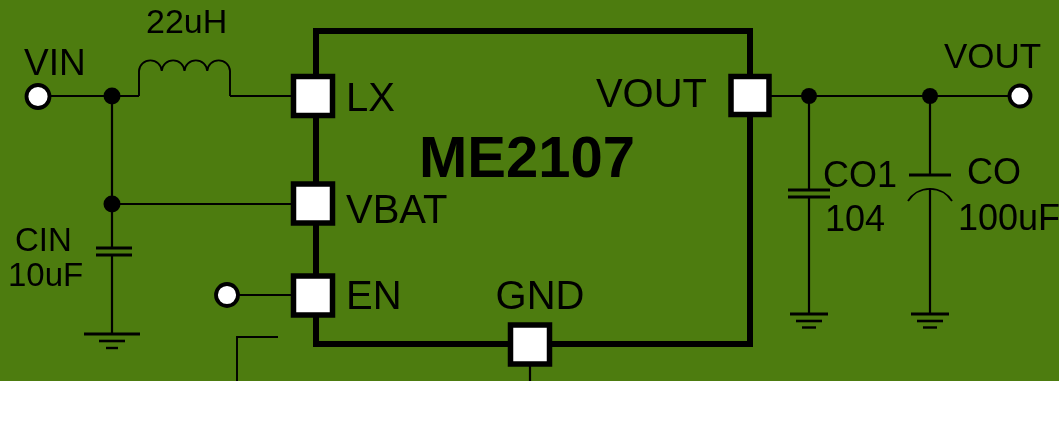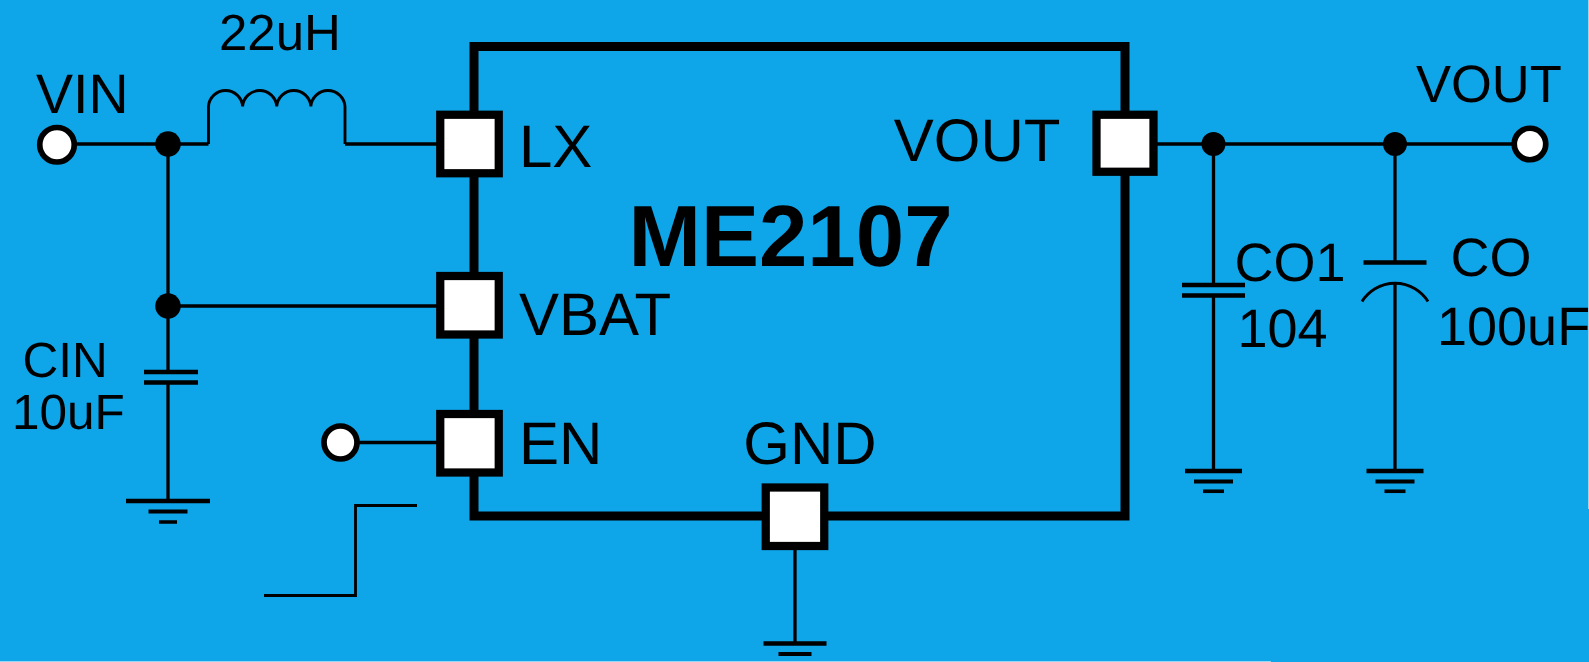--- a/index.html
+++ b/index.html
@@ -3,22 +3,22 @@
 <meta charset="utf-8">
 <style>
   html, body {
     margin: 0;
     padding: 0;
     background: #ffffff;
   }
   .canvas {
     position: relative;
     width: 1059px;
-    height: 441px;
-    background: #0ea5e9;
+    height: 381px;
+    background: #4d7c0f;
     overflow: hidden;
     font-family: "Liberation Sans", sans-serif;
   }
   svg { display: block; }
   .wire   { stroke: #000; stroke-width: 2.2; fill: none; }
   .thin   { stroke: #000; stroke-width: 1.9; fill: none; }
   .plate  { stroke: #000; stroke-width: 3;   fill: none; }
   .gnd1   { stroke: #000; stroke-width: 3;   fill: none; }
   .gnd2   { stroke: #000; stroke-width: 2.6; fill: none; }
   .gnd3   { stroke: #000; stroke-width: 2.4; fill: none; }

